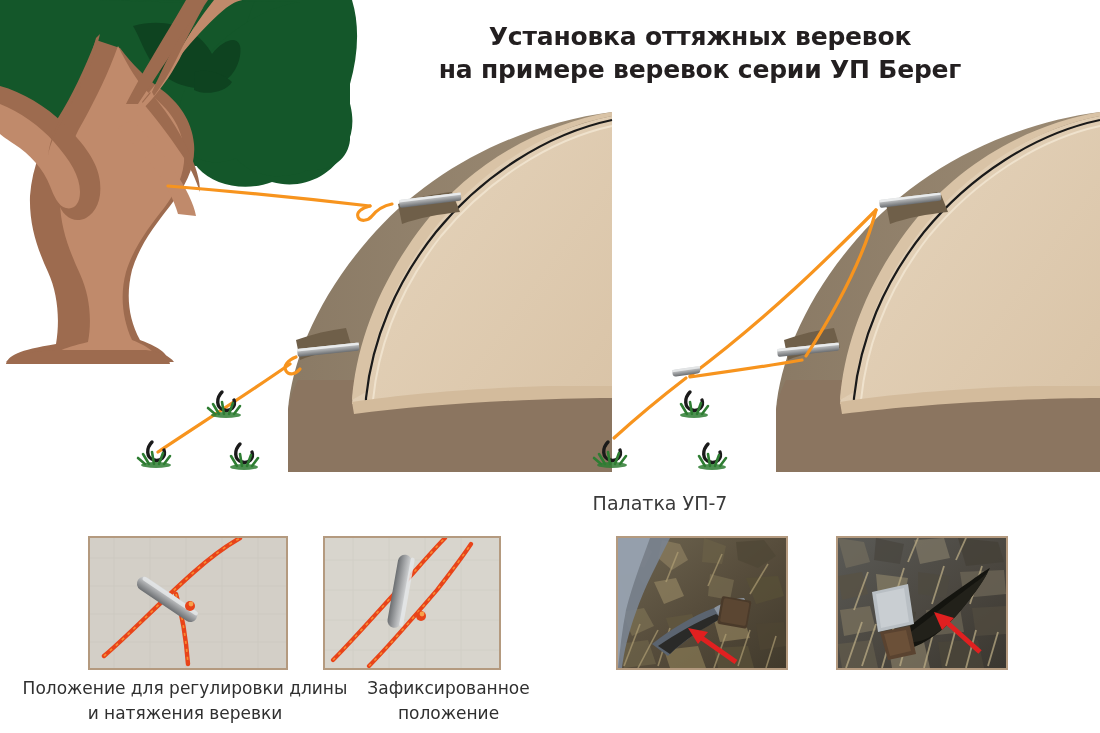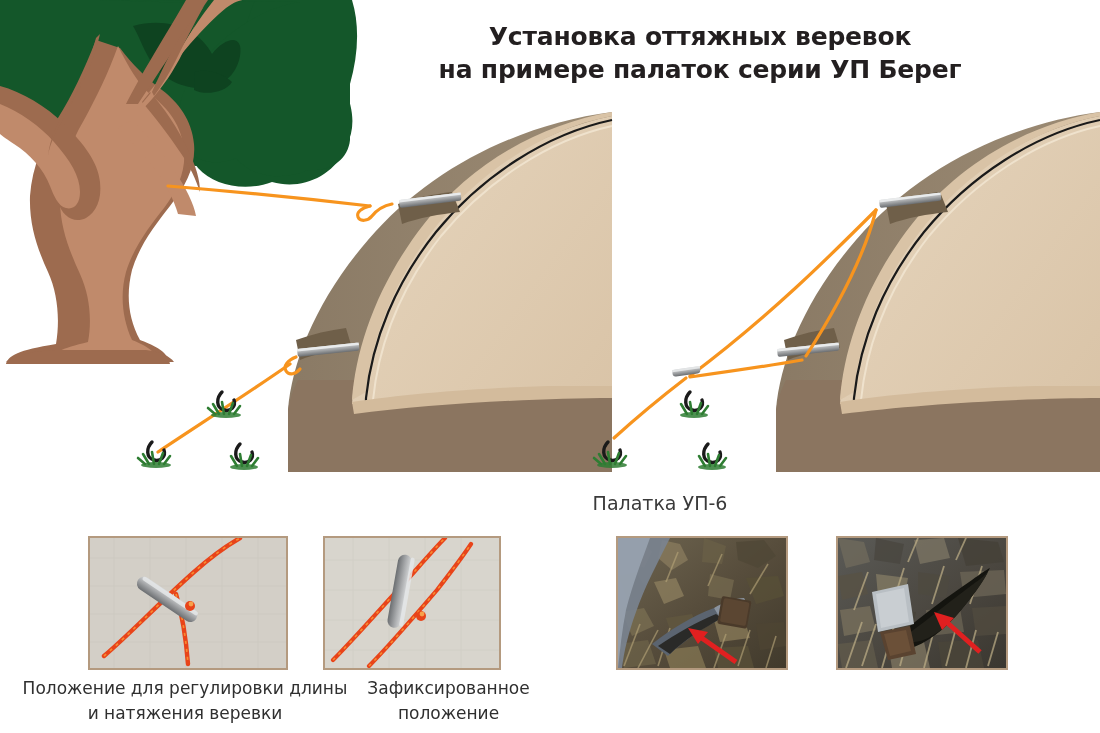--- a/index.html
+++ b/index.html
@@ -326,24 +326,24 @@
             <path d="M620,464 L626,456"></path>
           <path d="M601,464 L594,458"></path>
         </g>
         <ellipse cx="612" cy="465" rx="15" ry="3" fill="#2e7d32" opacity="0.85"></ellipse>
       </g>
     </g>
   </svg>
 
   <div class="title">
     <span>Установка оттяжных веревок</span>
-    <span class="l2">на примере палаток серии УП Берег</span>
+    <span class="l2">на примере веревок серии УП Берег</span>
   </div>
 
-  <div class="tent-caption">Палатка УП-6</div>
+  <div class="tent-caption">Палатка УП-7</div>
 
   <div class="photo p1">
     <svg width="196" height="130" viewBox="0 0 196 130">
       <rect width="196" height="130" fill="#d6d3cb"></rect>
       <rect width="196" height="130" fill="#cfccc4" opacity="0.5"></rect>
       <g opacity="0.35">
         <rect x="0" y="0" width="196" height="130" fill="none"></rect>
         <path d="M0,20 H196 M0,48 H196 M0,76 H196 M0,104 H196" stroke="#c2bfb6" stroke-width="1"></path>
         <path d="M24,0 V130 M60,0 V130 M96,0 V130 M132,0 V130 M168,0 V130" stroke="#c2bfb6" stroke-width="1"></path>
       </g>

